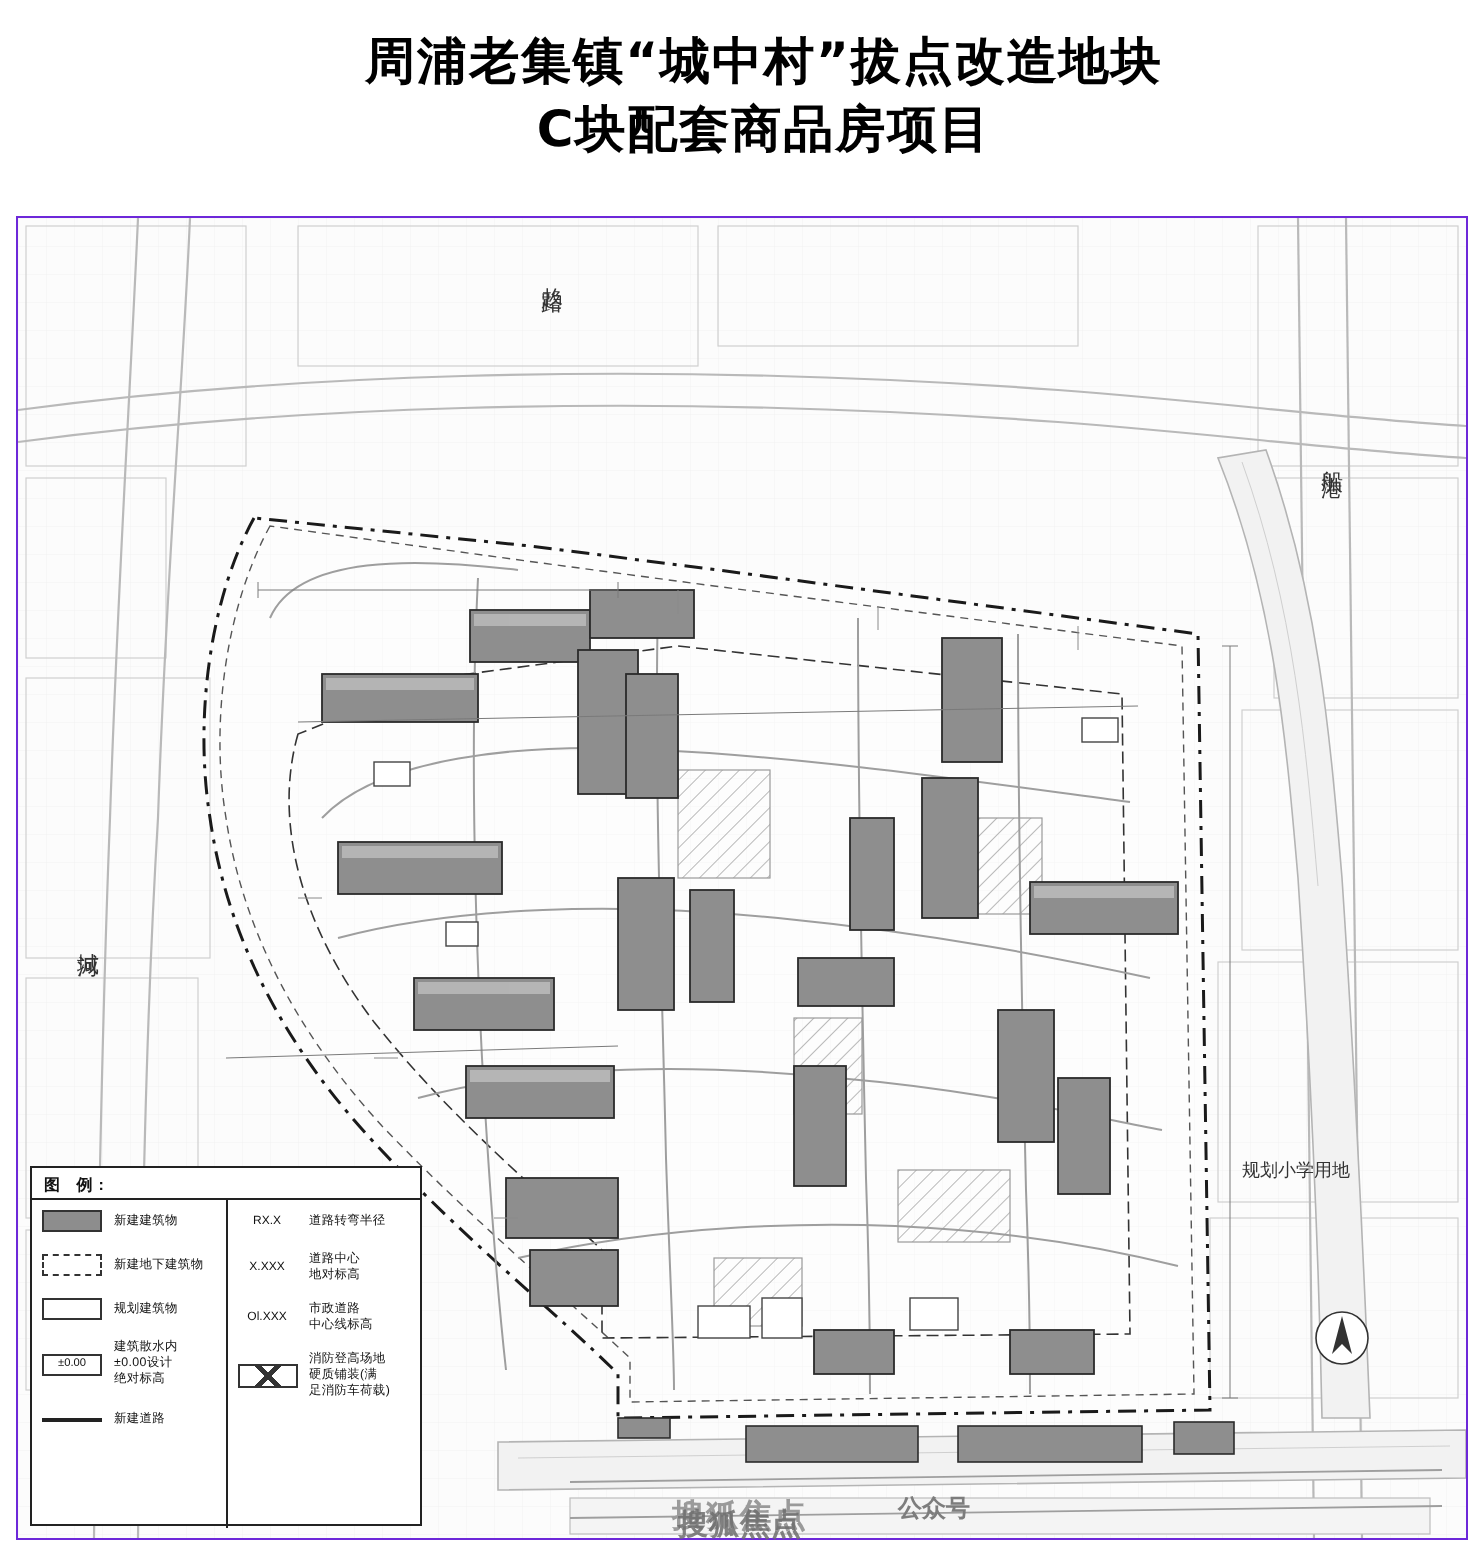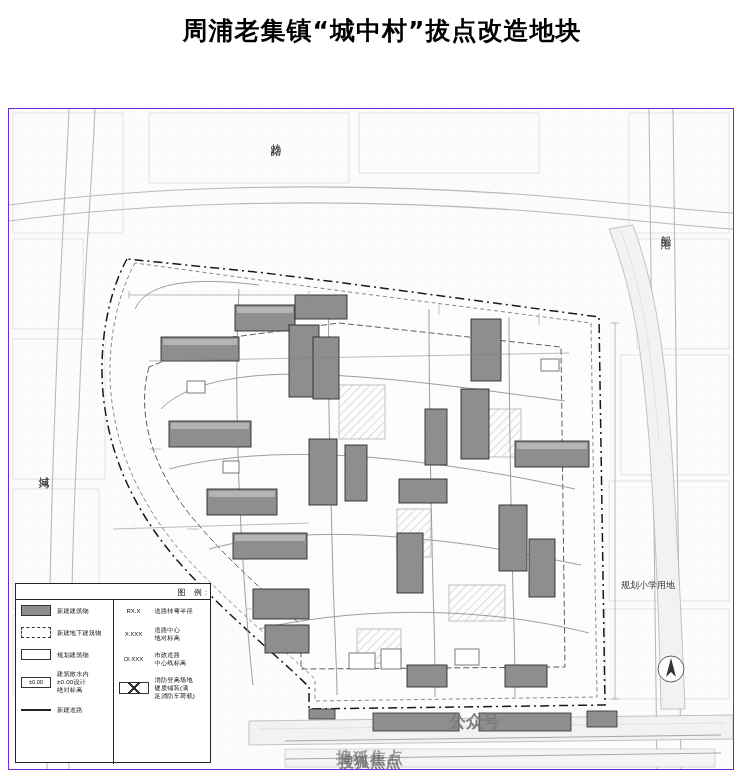--- a/index.html
+++ b/index.html
@@ -68,22 +68,21 @@
     background: #ffffff;
     border: 1px solid #222;
     box-sizing: border-box;
     font-size: 6.5px;
     color: #111;
   }
   .legend-title {
     padding: 3px 0 1px 6px;
     font-size: 8px;
     letter-spacing: 3px;
-    font-weight: normal;
-    text-align: right;
+    font-weight: bold;
   }
   .legend-rule {
     height: 1px;
     background: #222;
     margin: 0;
   }
   .legend-body {
     display: flex;
     height: calc(100% - 14px);
   }
@@ -178,42 +177,43 @@
     font-size: 15px;
     font-weight: bold;
     color: #6e6e6e;
     letter-spacing: .5px;
     opacity: .85;
     font-family: "DejaVu Sans", "Liberation Sans", sans-serif;
   }
   .wm-inmap {
     position: absolute;
     left: 440px;
-    bottom: 36px;
-    font-size: 17px;
+    bottom: 6px;
+    font-size: 12px;
     font-weight: bold;
     color: #7d7d7d;
     font-family: "DejaVu Sans", "Liberation Sans", sans-serif;
   }
   .map-label {
     position: absolute;
     font-size: 9px;
     color: #333;
     font-family: "DejaVu Sans", "Liberation Sans", sans-serif;
   }
   .map-label.big { font-size: 11px; letter-spacing: 2px; }
   .rot { writing-mode: vertical-rl; }
 </style>
 </head>
 <body>
 
 <div class="page">
 
   <div class="title-block">
     <div class="title-line">周浦老集镇“城中村”拔点改造地块</div>
+    <div class="title-line">C块配套商品房项目</div>
   </div>
 
   <div class="plan-frame">
     <div class="plan-inner">
 
       <svg class="map" width="724" height="660" viewBox="0 0 724 660">
         <defs>
           <pattern id="fineGrid" width="14" height="14" patternUnits="userSpaceOnUse">
             <path d="M14 0 L0 0 0 14" fill="none" stroke="#e9e9e9" stroke-width="0.5"></path>
           </pattern>

